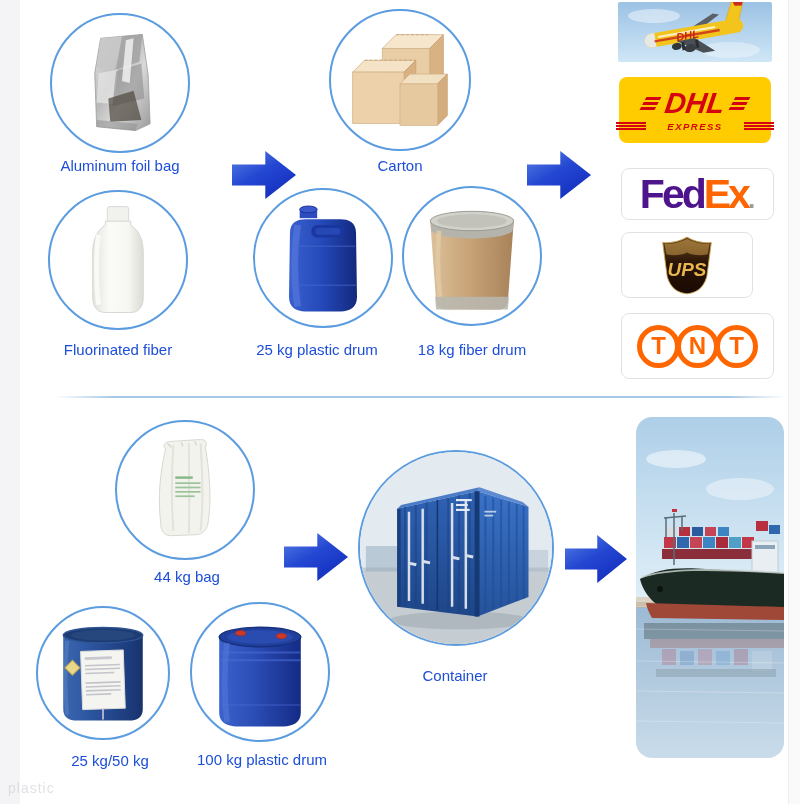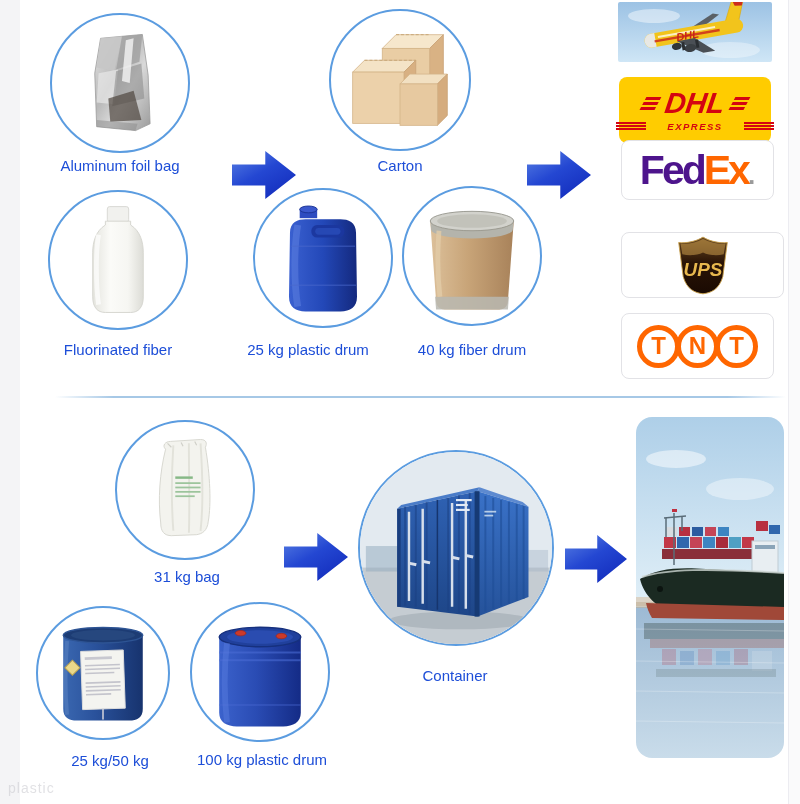--- a/index.html
+++ b/index.html
@@ -121,40 +121,40 @@
       <rect x="46" y="20" width="18" height="9" fill="#2d4cc0"></rect>
       <ellipse cx="55" cy="20" rx="9" ry="3.5" fill="#3a58cc" stroke="#1c3596" stroke-width="1"></ellipse>
       <path d="M36,44 C36,33 44,30 52,30 L88,30 C96,30 104,33 104,44 L105,110 C105,121 98,125 88,125 L52,125 C42,125 35,121 35,110 Z" fill="url(#pd25)"></path>
       <rect x="58" y="36" width="34" height="13" rx="6" fill="#1b379e" opacity=".95"></rect>
       <rect x="62" y="39" width="26" height="7" rx="3.5" fill="#2648b4"></rect>
       <path d="M44,36 C40,60 40,95 44,120" stroke="#5d7fe0" stroke-width="7" fill="none" opacity=".55"></path>
       <line x1="37" y1="58" x2="103" y2="58" stroke="#4a68cc" stroke-width="1.5" opacity=".5"></line>
       <line x1="36" y1="98" x2="104" y2="98" stroke="#4a68cc" stroke-width="1.5" opacity=".5"></line>
     </svg>
   </div>
-  <div class="label" style="left:308px;top:341px;">25 kg plastic drum</div>
+  <div class="label" style="left:317px;top:341px;">25 kg plastic drum</div>
 
   <div class="circle" style="left:402px;top:186px;width:140px;height:140px;">
     <svg width="136" height="136" viewBox="0 0 140 140">
       <defs>
         <linearGradient id="fibG" x1="0" y1="0" x2="1" y2="0">
           <stop offset="0" stop-color="#dcc09a"></stop>
             <stop offset=".45" stop-color="#c8a478"></stop>
             <stop offset="1" stop-color="#a8825a"></stop>
         </linearGradient>
       </defs>
       <path d="M27,34 L33,116 C33,122 37,125 42,125 L98,125 C103,125 107,122 107,116 L113,34 Z" fill="url(#fibG)"></path>
       <path d="M32,112 L108,112 L107,125 L33,125 Z" fill="#b9b9b2" opacity=".85"></path>
       <path d="M27,34 A43,10 0 0 0 113,34 L112,43 A42,9 0 0 1 28,43 Z" fill="#b4b4ac"></path>
       <ellipse cx="70" cy="34" rx="43" ry="10" fill="#d2d2cc" stroke="#9a9a92" stroke-width="1"></ellipse>
       <ellipse cx="70" cy="34" rx="36" ry="7" fill="#c2c2ba"></ellipse>
       <path d="M36,44 C34,70 35,95 37,112" stroke="#e2cca8" stroke-width="5" fill="none" opacity=".8"></path>
     </svg>
   </div>
-  <div class="label" style="left:472px;top:341px;">40 kg fiber drum</div>
+  <div class="label" style="left:472px;top:341px;">18 kg fiber drum</div>
 
   <div class="photo" style="left:618px;top:2px;width:154px;height:60px;border-radius:2px;">
     <svg width="154" height="60" viewBox="0 0 154 60">
       <defs>
         <linearGradient id="skyP" x1="0" y1="0" x2="0" y2="1">
           <stop offset="0" stop-color="#9cc2e4"></stop>
             <stop offset="1" stop-color="#cfe6f6"></stop>
         </linearGradient>
       </defs>
       <rect width="154" height="60" fill="url(#skyP)"></rect>
@@ -200,27 +200,27 @@
         </span>
       <span class="dhl-express">EXPRESS</span>
       <span class="line-stack">
           <i></i>
           <i></i>
           <i></i>
         </span>
     </div>
   </div>
 
-  <div class="card white" style="left:621px;top:140px;width:153px;height:60px;">
+  <div class="card white" style="left:621px;top:168px;width:153px;height:52px;">
     <div class="fedex-wrap">
       <span class="fedex-fed">Fed</span><span class="fedex-ex">Ex</span><span class="fedex-dot">.</span>
     </div>
   </div>
 
-  <div class="card white" style="left:621px;top:232px;width:163px;height:66px;">
+  <div class="card white" style="left:621px;top:232px;width:132px;height:66px;">
     <svg width="54" height="60" viewBox="0 0 60 66">
       <defs>
         <linearGradient id="upsG" x1="0" y1="0" x2="0" y2="1">
           <stop offset="0" stop-color="#6a4a22"></stop>
             <stop offset=".45" stop-color="#2a1406"></stop>
             <stop offset="1" stop-color="#1a0a02"></stop>
         </linearGradient>
       </defs>
       <path d="M30,2 C38,7 49,9 57,8 L52,46 C48,60 39,64 30,65 C21,64 12,60 8,46 L3,8 C11,9 22,7 30,2 Z" fill="url(#upsG)" stroke="#caa04c" stroke-width="1"></path>
       <path d="M30,4 C38,8 48,10 55,9 L53,21 C45,23 36,22 30,19 C24,22 15,23 7,21 L5,9 C13,10 23,8 30,4 Z" fill="#c89a4a" opacity=".55"></path>
@@ -251,21 +251,21 @@
       <path d="M74,22 C74,55 75,88 74,114" stroke="#e2e2da" stroke-width="2" fill="none"></path>
       <path d="M86,22 C88,52 89,86 86,112" stroke="#e2e2da" stroke-width="2" fill="none"></path>
       <rect x="60" y="56" width="18" height="2.5" fill="#86b886"></rect>
       <rect x="60" y="62" width="26" height="1.8" fill="#9cc49c"></rect>
       <rect x="60" y="66.5" width="26" height="1.8" fill="#9cc49c"></rect>
       <rect x="60" y="71" width="26" height="1.8" fill="#9cc49c"></rect>
       <rect x="60" y="75.5" width="20" height="1.8" fill="#9cc49c"></rect>
       <path d="M52,22 L56,26 M66,21 L68,25 M80,20 L82,24" stroke="#cfcfc8" stroke-width="1.2"></path>
     </svg>
   </div>
-  <div class="label" style="left:187px;top:568px;">31 kg bag</div>
+  <div class="label" style="left:187px;top:568px;">44 kg bag</div>
 
   <div class="arrow" style="left:284px;top:533px;width:64px;height:48px;"></div>
 
   <div class="circle" style="left:358px;top:450px;width:196px;height:196px;">
     <svg width="192" height="192" viewBox="0 0 196 196">
       <defs>
         <linearGradient id="contF" x1="0" y1="0" x2="0" y2="1">
           <stop offset="0" stop-color="#2f62b4"></stop>
             <stop offset="1" stop-color="#1e4688"></stop>
         </linearGradient>

